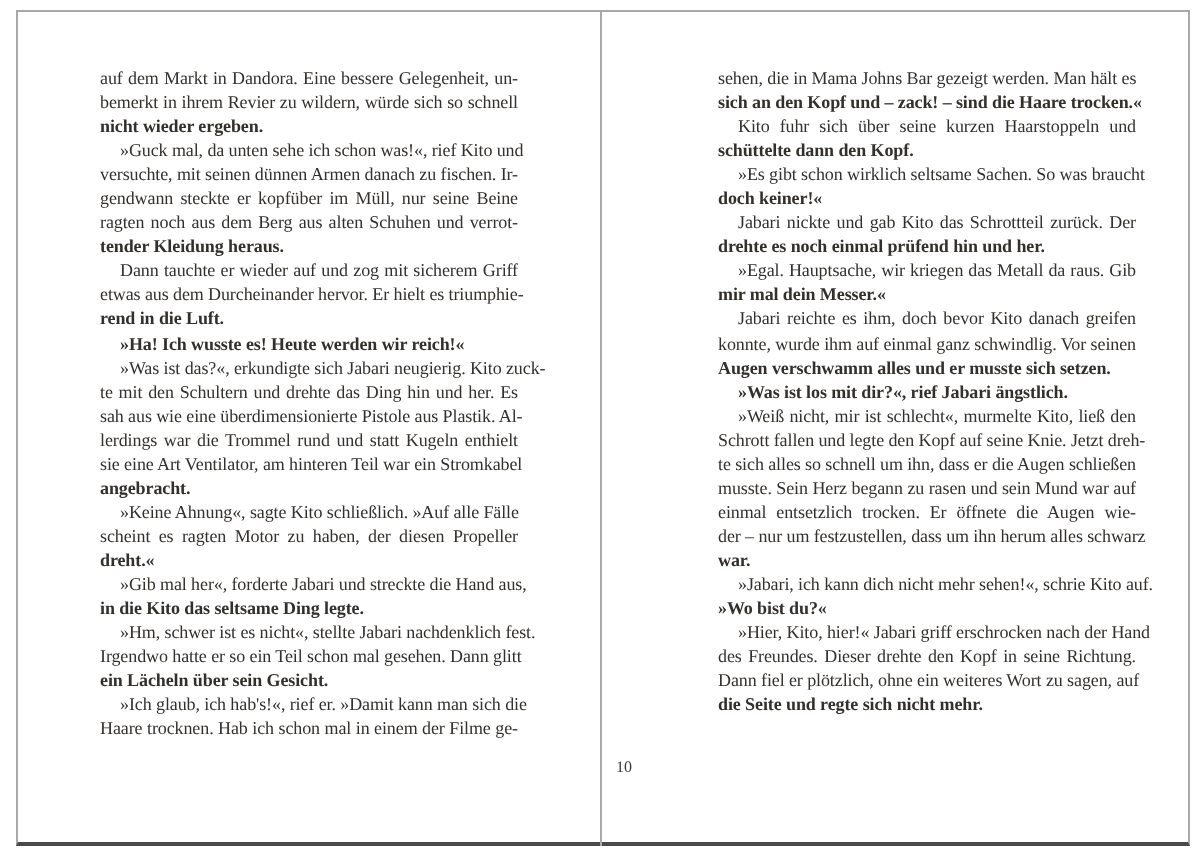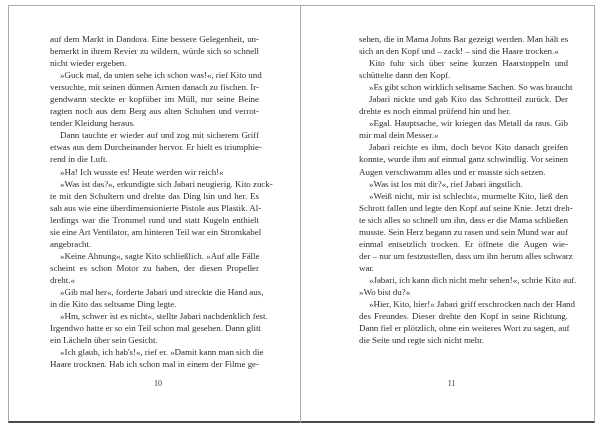--- a/index.html
+++ b/index.html
@@ -51,28 +51,28 @@
   .ln {
     font-size: 9px;
     line-height: 12.05px;
     height: 12.05px;
     color: #332f2b;
     letter-spacing: -0.05px;
     white-space: nowrap;
     text-align: justify;
     text-align-last: justify;
   }
-  .ln.end { text-align-last: left; }
+  .ln.end { text-align-last: left; font-weight: bold; }
   .ln.indent { text-indent: 10px; }
   .pagenum {
     position: absolute;
     top: 379px;
-    left: 4px;
+    left: 16px;
     width: 100%;
-    text-align: center;
+    text-align: right;
     font-size: 8px;
     color: #3c3832;
   }
 </style>
 </head>
 <body>
 
 <div class="spread">
   <div class="frame"></div>
   <div class="divider"></div>
@@ -91,51 +91,52 @@
         <div class="ln">etwas aus dem Durcheinander hervor. Er hielt es triumphie-</div>
         <div class="ln end">rend in die Luft.</div>
         <div class="ln indent end">»Ha! Ich wusste es! Heute werden wir reich!«</div>
         <div class="ln indent">»Was ist das?«, erkundigte sich Jabari neugierig. Kito zuck-</div>
         <div class="ln">te mit den Schultern und drehte das Ding hin und her. Es</div>
         <div class="ln">sah aus wie eine überdimensionierte Pistole aus Plastik. Al-</div>
         <div class="ln">lerdings war die Trommel rund und statt Kugeln enthielt</div>
         <div class="ln">sie eine Art Ventilator, am hinteren Teil war ein Stromkabel</div>
         <div class="ln end">angebracht.</div>
         <div class="ln indent">»Keine Ahnung«, sagte Kito schließlich. »Auf alle Fälle</div>
-        <div class="ln">scheint es schon Motor zu haben, der diesen Propeller</div>
+        <div class="ln">scheint es ragten Motor zu haben, der diesen Propeller</div>
         <div class="ln end">dreht.«</div>
         <div class="ln indent">»Gib mal her«, forderte Jabari und streckte die Hand aus,</div>
         <div class="ln end">in die Kito das seltsame Ding legte.</div>
         <div class="ln indent">»Hm, schwer ist es nicht«, stellte Jabari nachdenklich fest.</div>
         <div class="ln">Irgendwo hatte er so ein Teil schon mal gesehen. Dann glitt</div>
         <div class="ln end">ein Lächeln über sein Gesicht.</div>
         <div class="ln indent">»Ich glaub, ich hab's!«, rief er. »Damit kann man sich die</div>
         <div class="ln">Haare trocknen. Hab ich schon mal in einem der Filme ge-</div>
       </div>
     <div class="pagenum">10</div>
   </div>
 
   <div class="page right">
     <div class="textblock">
         <div class="ln">sehen, die in Mama Johns Bar gezeigt werden. Man hält es</div>
         <div class="ln end">sich an den Kopf und – zack! – sind die Haare trocken.«</div>
         <div class="ln indent">Kito fuhr sich über seine kurzen Haarstoppeln und</div>
         <div class="ln end">schüttelte dann den Kopf.</div>
         <div class="ln indent">»Es gibt schon wirklich seltsame Sachen. So was braucht</div>
+        <div class="ln end">doch keiner!«</div>
         <div class="ln indent">Jabari nickte und gab Kito das Schrottteil zurück. Der</div>
         <div class="ln end">drehte es noch einmal prüfend hin und her.</div>
         <div class="ln indent">»Egal. Hauptsache, wir kriegen das Metall da raus. Gib</div>
         <div class="ln end">mir mal dein Messer.«</div>
         <div class="ln indent">Jabari reichte es ihm, doch bevor Kito danach greifen</div>
         <div class="ln">konnte, wurde ihm auf einmal ganz schwindlig. Vor seinen</div>
         <div class="ln end">Augen verschwamm alles und er musste sich setzen.</div>
         <div class="ln indent end">»Was ist los mit dir?«, rief Jabari ängstlich.</div>
         <div class="ln indent">»Weiß nicht, mir ist schlecht«, murmelte Kito, ließ den</div>
         <div class="ln">Schrott fallen und legte den Kopf auf seine Knie. Jetzt dreh-</div>
-        <div class="ln">te sich alles so schnell um ihn, dass er die Mama schließen</div>
+        <div class="ln">te sich alles so schnell um ihn, dass er die Augen schließen</div>
         <div class="ln">musste. Sein Herz begann zu rasen und sein Mund war auf</div>
         <div class="ln">einmal entsetzlich trocken. Er öffnete die Augen wie-</div>
         <div class="ln">der – nur um festzustellen, dass um ihn herum alles schwarz</div>
         <div class="ln end">war.</div>
         <div class="ln indent">»Jabari, ich kann dich nicht mehr sehen!«, schrie Kito auf.</div>
         <div class="ln end">»Wo bist du?«</div>
         <div class="ln indent">»Hier, Kito, hier!« Jabari griff erschrocken nach der Hand</div>
         <div class="ln">des Freundes. Dieser drehte den Kopf in seine Richtung.</div>
         <div class="ln">Dann fiel er plötzlich, ohne ein weiteres Wort zu sagen, auf</div>
         <div class="ln end">die Seite und regte sich nicht mehr.</div>

